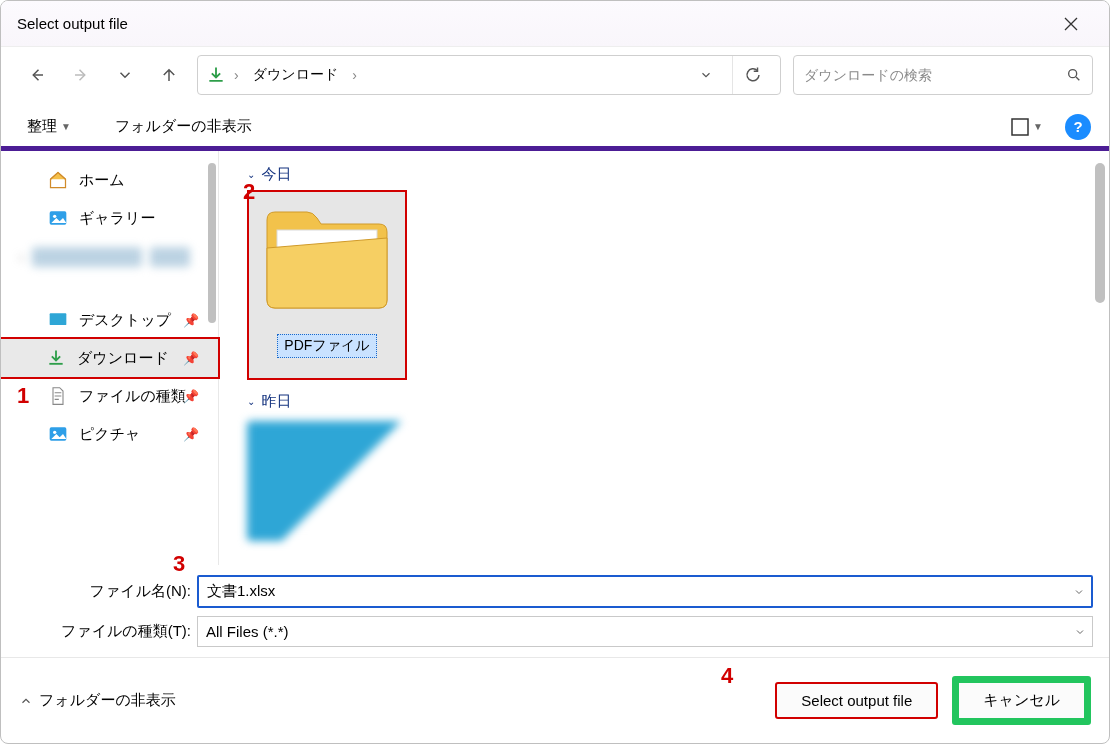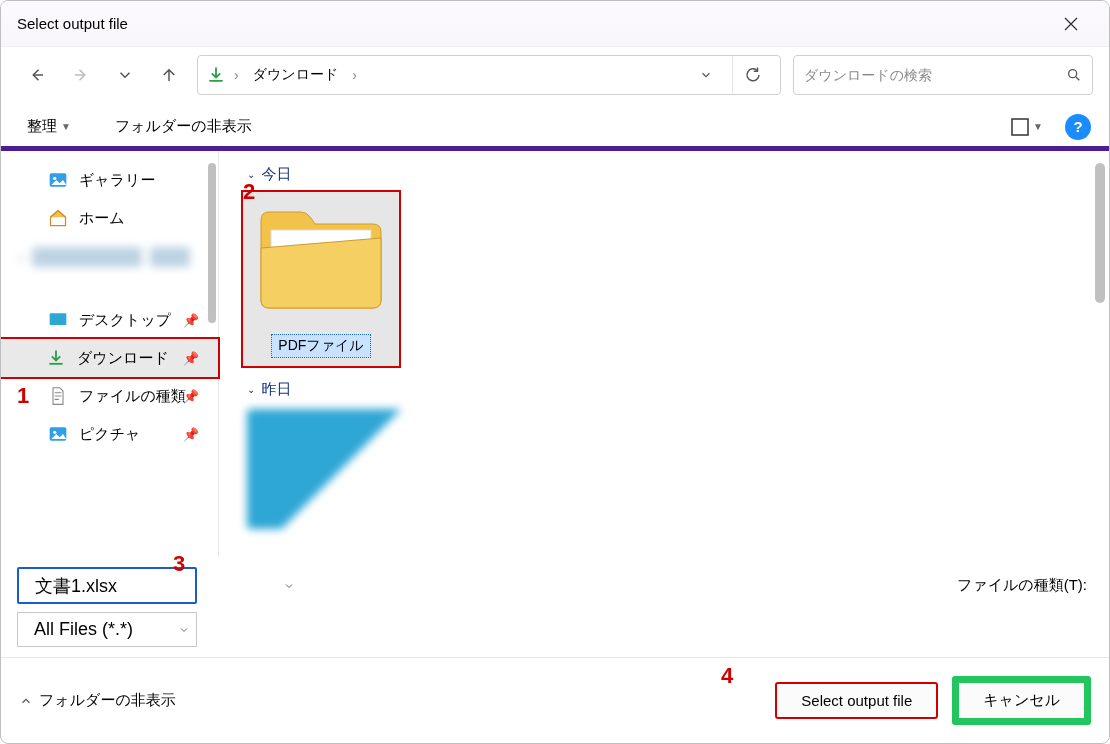--- a/index.html
+++ b/index.html
@@ -207,22 +207,22 @@
     padding: 2px 0 6px 10px;
   }
   .grp-header .caret { font-size: 10px; color: #14337f; }
   .folder-card {
     width: 160px;
     border: 2px solid #d10000;
     background: #e6e6e6;
     display: flex;
     flex-direction: column;
     align-items: center;
-    padding: 8px 0 8px 0;
-    margin-left: 4px;
+    padding: 8px 0 20px 0;
+    margin-left: 10px;
     cursor: pointer;
   }
   .folder-card .flabel {
     font-size: 14px;
     margin-top: 14px;
     padding: 2px 6px;
     background: #c9e2ff;
     border: 1px dotted #1a69c9;
   }
   .folder-svg {
@@ -250,22 +250,22 @@
     position: relative;
     display: flex;
     align-items: center;
   }
   .combo.blue { border: 2px solid #1a5bd0; border-radius: 2px; }
   .combo.gray { border: 1px solid #c9c9c9; border-radius: 0; }
   .combo input, .combo .readonly {
     flex: 1;
     border: none;
     outline: none;
-    padding: 6px 16px;
-    font-size: 18px;
+    padding: 6px 8px;
+    font-size: 15px;
     background: transparent;
   }
   .combo .drop {
     width: 24px;
     display:flex; align-items:center; justify-content:center;
     color:#666; cursor:pointer;
   }
 
   
   .bottombar {
@@ -394,37 +394,37 @@
       </div>
     </div>
   </div>
 
   <div class="middle">
 
     <div class="sidebar">
       <div class="scrollhandle"></div>
 
       <div class="s-item">
+        <span class="icon-home">
+          <svg width="20" height="20" viewBox="0 0 24 24">
+              <path d="M3 11 L12 3 L21 11 V21 H3 Z" fill="#fff" stroke="#d08b2a" stroke-width="1.5"></path>
+              <path d="M3 11 L12 3 L21 11" fill="#f5c04a" stroke="#d08b2a" stroke-width="1.5"></path>
+            </svg>
+        </span>
+        <span>ホーム</span>
+      </div>
+      <div class="s-item">
         <span class="icon-gallery">
           <svg width="20" height="20" viewBox="0 0 24 24">
               <rect x="2" y="4" width="20" height="16" rx="2" fill="#2e9fe8"></rect>
               <circle cx="8" cy="10" r="2" fill="#fff"></circle>
               <path d="M4 18 L10 12 L14 16 L18 12 L22 18 Z" fill="#fff"></path>
             </svg>
         </span>
         <span>ギャラリー</span>
-      </div>
-      <div class="s-item">
-        <span class="icon-home">
-          <svg width="20" height="20" viewBox="0 0 24 24">
-              <path d="M3 11 L12 3 L21 11 V21 H3 Z" fill="#fff" stroke="#d08b2a" stroke-width="1.5"></path>
-              <path d="M3 11 L12 3 L21 11" fill="#f5c04a" stroke="#d08b2a" stroke-width="1.5"></path>
-            </svg>
-        </span>
-        <span>ホーム</span>
       </div>
 
       <div class="tree-chevron blur">
         <span style="filter:none;color:#999">›</span>
         <span class="blurblock"></span>
         <span class="blurblock2"></span>
       </div>
 
       <div class="s-divider"></div>
 
@@ -493,20 +493,21 @@
       <div class="grp-header" style="margin-top:10px">
         <span class="caret">⌄</span>
         <span>昨日</span>
       </div>
 
       <div class="thumb-blur"></div>
     </div>
   </div>
 
   <div class="fields">
+    <label>ファイル名(N):</label>
     <div class="combo blue">
       <input value="文書1.xlsx" style="">
       <div class="drop">
         <svg width="12" height="12" viewBox="0 0 24 24">
             <path d="M6 9 L12 15 L18 9" fill="none" stroke="#666" stroke-width="2"></path>
           </svg>
       </div>
     </div>
 
     <label>ファイルの種類(T):</label>

